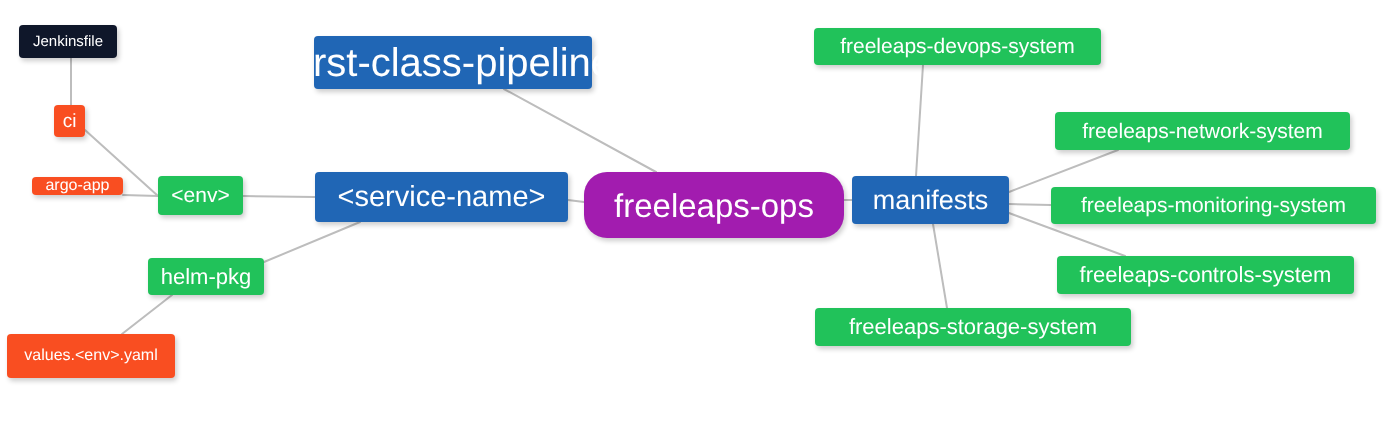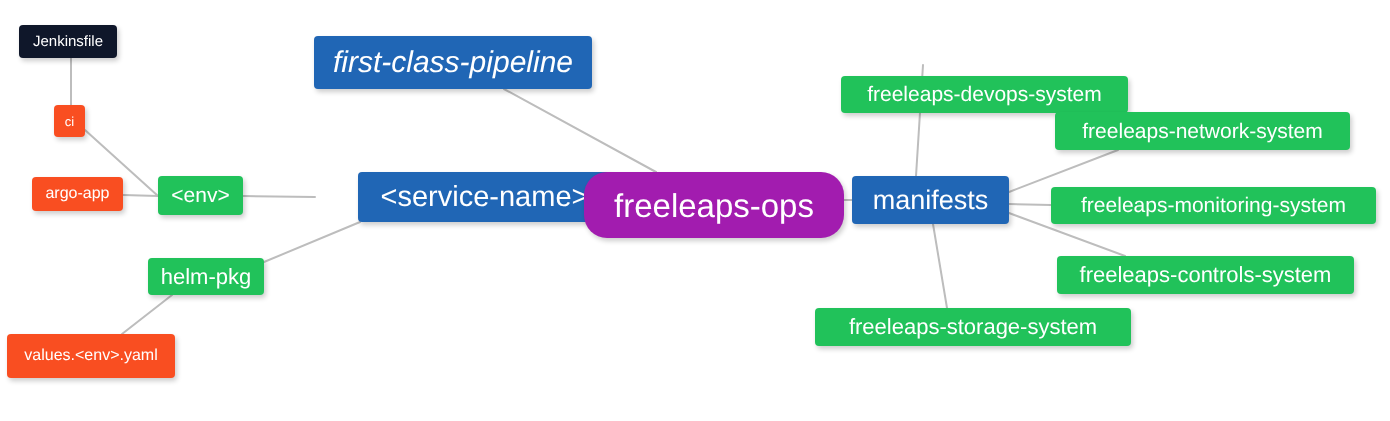--- a/index.html
+++ b/index.html
@@ -61,48 +61,48 @@
       <line x1="916" y1="176" x2="923" y2="65" stroke="#bdbdbd" stroke-width="2" stroke-linecap="round"></line>
       <line x1="1009" y1="192" x2="1118" y2="150" stroke="#bdbdbd" stroke-width="2" stroke-linecap="round"></line>
       <line x1="1009" y1="204" x2="1051" y2="205" stroke="#bdbdbd" stroke-width="2" stroke-linecap="round"></line>
       <line x1="1009" y1="213" x2="1125" y2="256" stroke="#bdbdbd" stroke-width="2" stroke-linecap="round"></line>
       <line x1="933" y1="224" x2="947" y2="308" stroke="#bdbdbd" stroke-width="2" stroke-linecap="round"></line>
     </svg>
   <div id="nodes">
       <div class="node n-orange" style="left: 19px; top: 25px; width: 98px; height: 33px; font-size: 15px;">
         <span>Jenkinsfile</span>
       </div>
-      <div class="node n-red" style="left: 54px; top: 105px; width: 31px; height: 32px; font-size: 13px;">
+      <div class="node n-red" style="left: 54px; top: 105px; width: 31px; height: 32px; font-size: 19px;">
         <span>ci</span>
       </div>
-      <div class="node n-red" style="left: 32px; top: 177px; width: 91px; height: 34px; font-size: 16px;">
+      <div class="node n-red" style="left: 32px; top: 177px; width: 91px; height: 18px; font-size: 16px;">
         <span>argo-app</span>
       </div>
       <div class="node n-green" style="left: 158px; top: 176px; width: 85px; height: 39px; font-size: 21px; text-align: right;">
         <span>&lt;env&gt;</span>
       </div>
       <div class="node n-green" style="left: 148px; top: 258px; width: 116px; height: 37px; font-size: 22px;">
         <span>helm-pkg</span>
       </div>
       <div class="node n-red" style="left: 7px; top: 334px; width: 168px; height: 44px; font-size: 16px;">
         <span>values.&lt;env&gt;.yaml</span>
       </div>
-      <div class="node n-blue" style="left: 314px; top: 36px; width: 278px; height: 53px; font-size: 30px; font-style: italic;">
+      <div class="node n-blue" style="left: 314px; top: 36px; width: 278px; height: 53px; font-size: 40px;">
         <span>first-class-pipeline</span>
       </div>
-      <div class="node n-blue" style="left: 315px; top: 172px; width: 253px; height: 50px; font-size: 29px; margin-left: 43px;">
+      <div class="node n-blue" style="left: 315px; top: 172px; width: 253px; height: 50px; font-size: 29px;">
         <span>&lt;service-name&gt;</span>
       </div>
       <div class="node n-root" style="left: 584px; top: 172px; width: 260px; height: 66px; font-size: 33px;">
         <span>freeleaps-ops</span>
       </div>
       <div class="node n-blue" style="left: 852px; top: 176px; width: 157px; height: 48px; font-size: 27px;">
         <span>manifests</span>
       </div>
-      <div class="node n-green" style="left: 841px; top: 28px; width: 287px; height: 37px; font-size: 21px; margin-top: 48px;">
+      <div class="node n-green" style="left: 814px; top: 28px; width: 287px; height: 37px; font-size: 21px;">
         <span>freeleaps-devops-system</span>
       </div>
       <div class="node n-green" style="left: 1055px; top: 112px; width: 295px; height: 38px; font-size: 21px;">
         <span>freeleaps-network-system</span>
       </div>
       <div class="node n-green" style="left: 1051px; top: 187px; width: 325px; height: 37px; font-size: 21px;">
         <span>freeleaps-monitoring-system</span>
       </div>
       <div class="node n-green" style="left: 1057px; top: 256px; width: 297px; height: 38px; font-size: 22px;">
         <span>freeleaps-controls-system</span>

